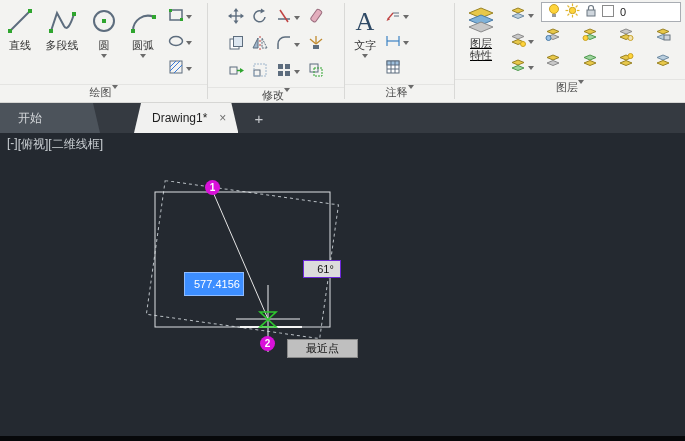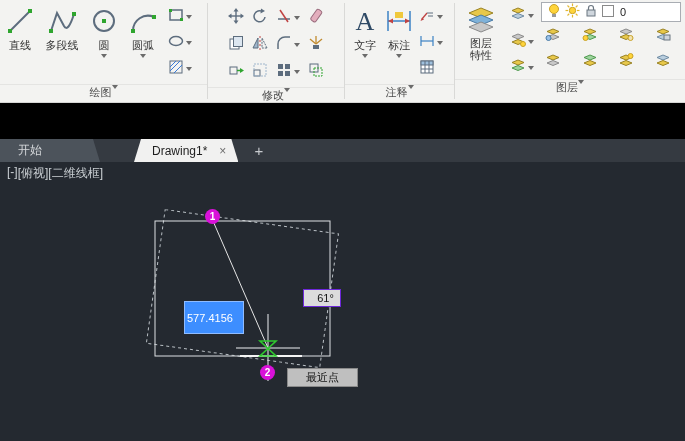--- a/index.html
+++ b/index.html
@@ -20,34 +20,34 @@
   .scol{display:flex;flex-direction:column;gap:4px;padding-top:3px;}
   .mgrid{display:grid;grid-template-columns:repeat(4,auto);gap:5px 4px;padding:4px 2px;}
 
   .layers-tools{display:flex;gap:5px;padding:2px 4px 0 4px;}
   .layer-block{display:flex;flex-direction:column;gap:3px;}
   .layer-combo{display:flex;align-items:center;gap:4px;background:#fff;border:1px solid #a9adb3;height:20px;box-sizing:border-box;padding:0 5px;width:140px;}
   .layer-current{font-size:11px;color:#222;margin-left:2px;}
   .layer-grid{display:grid;grid-template-columns:repeat(4,auto);gap:4px 8px;padding-left:2px;}
 
   
-  .tabbar{height:23px;flex:none;background:#353a41;display:flex;align-items:stretch;margin-top:36px;}
+  .tabbar{height:30px;flex:none;background:#353a41;display:flex;align-items:stretch;}
   .tab{display:flex;align-items:center;font-size:12px;box-sizing:border-box;}
   .tab-start{background:#4c535b;color:#d6d9dc;width:100px;padding-left:18px;clip-path:polygon(0 0,calc(100% - 7px) 0,100% 100%,0 100%);}
   .tab-active{background:#f1f1f0;color:#1e1e1e;margin-left:34px;padding:0 12px 0 18px;gap:12px;clip-path:polygon(7px 0,calc(100% - 7px) 0,100% 100%,0 100%);}
   .tab-close{color:#6f6f6f;font-size:12px;line-height:1;}
   .newtab{color:#c7cace;font-size:15px;display:flex;align-items:center;margin-left:12px;padding:0 4px;}
 
   
   .canvas{height:303px;flex:none;position:relative;background:#242930;overflow:hidden;}
   .vplabel{position:absolute;top:3px;left:7px;font-size:12px;color:#ccd1d5;display:flex;z-index:3;}
   .vplabel span{cursor:default;}
   svg.geom{position:absolute;left:0;top:0;z-index:1;}
   .badge{position:absolute;width:15px;height:15px;border-radius:50%;background:#d911d9;color:#fff;font-size:10px;font-weight:bold;display:flex;align-items:center;justify-content:center;z-index:4;}
-  .dyninput{position:absolute;left:184px;top:139px;width:60px;height:33px;background:#3d8eff;border:1px solid #8fbcff;color:#fff;font-size:11px;display:flex;align-items:center;padding:0 2px;box-sizing:border-box;z-index:4;}
+  .dyninput{position:absolute;left:184px;top:139px;width:60px;height:24px;background:#3d8eff;border:1px solid #8fbcff;color:#fff;font-size:11px;display:flex;align-items:center;padding:0 9px;box-sizing:border-box;z-index:4;}
   .anglebox{position:absolute;left:303px;top:127px;width:38px;height:18px;background:#dcdcdc;border:1px solid #6d28d9;color:#151515;font-size:11px;display:flex;align-items:center;justify-content:center;box-sizing:border-box;z-index:4;padding-left:7px;}
   .snaptip{position:absolute;left:287px;top:206px;background:#bfbfbf;border:1px solid #8a8a8a;color:#111;font-size:11px;padding:1px 18px;z-index:4;white-space:nowrap;}
 
   .bottombar{height:12px;flex:none;background:#07080a;}
 </style>
 </head>
 <body>
 
 <div class="app">
 
@@ -238,36 +238,20 @@
 
     <div class="panel" style="width:112px;">
       <div class="panel-tools">
         <div class="bigbtn">
           <span class="bicon">
             <svg width="30" height="30">
                 <text x="15" y="24" font-size="26" text-anchor="middle" fill="#2f4a66" font-family="Liberation Serif, DejaVu Serif, serif">A</text>
               </svg>
           </span>
           <span class="blabel">文字</span>
-          <span class="dd"></span>
-        </div>
-        <div class="bigbtn">
-          <span class="bicon">
-            <svg width="30" height="30">
-                <g stroke="#3b82c4" stroke-width="1.5">
-                  <line x1="4" y1="5" x2="4" y2="25"></line>
-                  <line x1="26" y1="5" x2="26" y2="25"></line>
-                  <line x1="4" y1="15" x2="26" y2="15"></line>
-                </g>
-                <polygon points="4,15 9,12.5 9,17.5" fill="#c04343"></polygon>
-                <polygon points="26,15 21,12.5 21,17.5" fill="#c04343"></polygon>
-                <rect x="11" y="6" width="8" height="6" fill="#f0c83c"></rect>
-              </svg>
-          </span>
-          <span class="blabel">标注</span>
           <span class="dd"></span>
         </div>
         <div class="scol">
           <div class="sbtn">
             <span><svg width="16" height="16">
                   <line x1="3" y1="12" x2="8" y2="6" stroke="#c04343" stroke-width="1.3"></line>
                   <polygon points="1.5,14 5,12.5 3,10.5" fill="#c04343"></polygon>
                   <g stroke="#5d6d7e">
                     <line x1="8" y1="6" x2="14" y2="6"></line>
                     <line x1="9" y1="9" x2="14" y2="9"></line>
@@ -300,21 +284,21 @@
       </div>
       <div class="panel-caption">
         <span>注释</span>
         <span class="dd"></span>
       </div>
     </div>
     <div class="vsep"></div>
 
     <div class="panel" style="flex:1;">
       <div class="layers-tools">
-        <div class="bigbtn" style="width:42px;">
+        <div class="bigbtn" style="width:42px;text-decoration:underline;">
           <span class="bicon">
             <svg width="30" height="30">
                 <polygon points="15,3 27,8 15,13 3,8" fill="#e8c84a" stroke="#9a8325"></polygon>
                 <polygon points="15,10 27,15 15,20 3,15" fill="#7fb2d9" stroke="#4a7ba6"></polygon>
                 <polygon points="15,17 27,22 15,27 3,22" fill="#c8c8c8" stroke="#8a8a8a"></polygon>
               </svg>
           </span>
           <span class="blabel" style="width:26px;word-break:break-all;line-height:1.1;text-align:center;white-space:normal;">图层特性</span>
         </div>
         <div class="scol">

